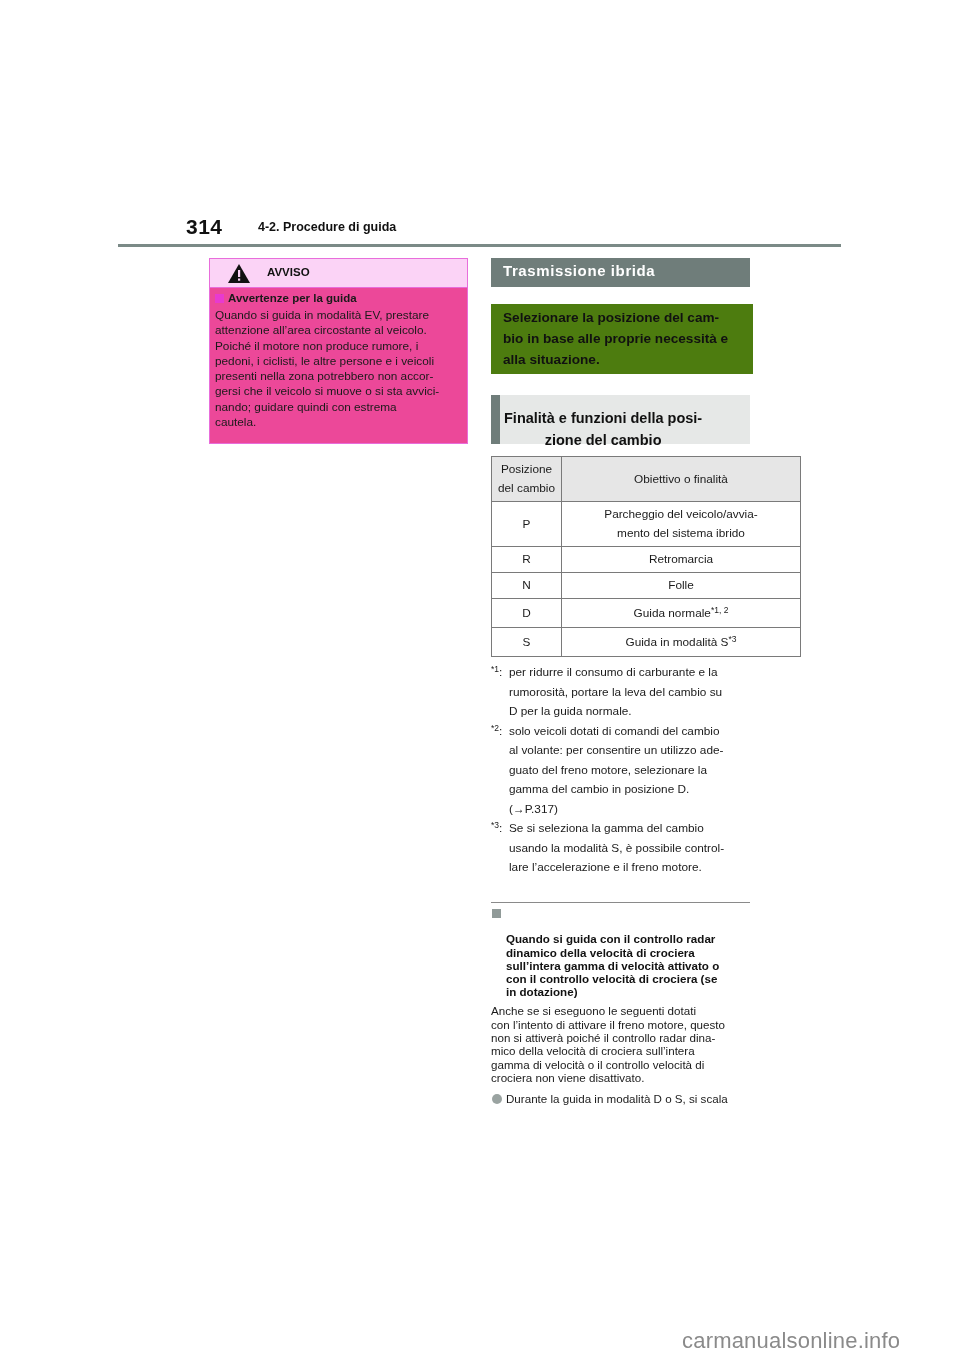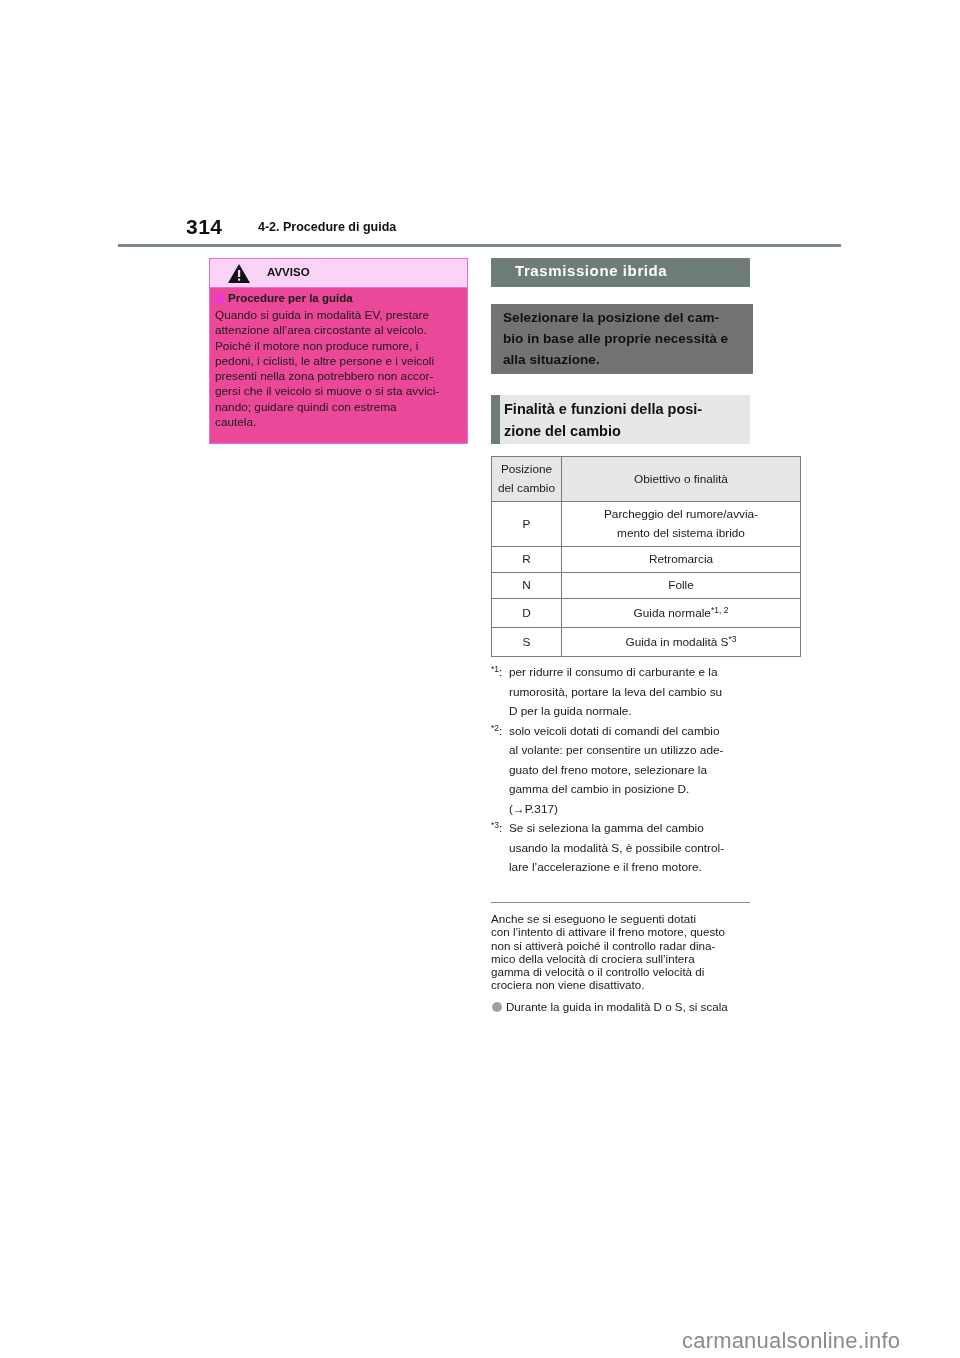--- a/index.html
+++ b/index.html
@@ -14,26 +14,26 @@
   .warning-head { height:28px; background:#fbd3f6; border-bottom:1px solid #e86ddb; position:relative; }
   .warning-icon { position:absolute; left:18px; top:5px; width:22px; height:19px; }
   .warning-title { position:absolute; left:57px; top:7px; font-size:11.5px; font-weight:bold; color:#111; }
   .warning-body { padding:4px 6px 0 5px; }
   .warning-sub { font-size:11.5px; font-weight:bold; display:flex; align-items:center; margin-bottom:4px; }
   .sq-pink { width:9px; height:9px; background:#e83ad0; display:inline-block; margin-right:4px; }
   .warning-text { font-size:11.8px; line-height:15.3px; color:#1a1a1a; white-space:pre-line; }
 
   
   .title-bar { position:absolute; left:491px; top:258px; width:259px; height:29px; background:#6f7d7a; }
-  .title-bar-text { position:absolute; left:24px; top:4px; font-size:15px; font-weight:bold; color:#fff; letter-spacing:0.6px; }
-  .intro-box { position:absolute; left:491px; top:304px; width:262px; height:70px; background:#737373; }
+  .title-bar-text { position:absolute; left:12px; top:4px; font-size:15px; font-weight:bold; color:#fff; letter-spacing:0.6px; }
+  .intro-box { position:absolute; left:491px; top:304px; width:262px; height:70px; background:#4d7c0f; }
   .intro-text { position:absolute; left:12px; top:3px; font-size:13.6px; font-weight:bold; line-height:21px; color:#111; white-space:pre-line; }
   .subtitle-box { position:absolute; left:491px; top:395px; width:259px; height:49px; background:#e6e8e7; }
   .subtitle-bar { position:absolute; left:0; top:0; width:9px; height:100%; background:#6f7d7a; }
-  .subtitle-text { position:absolute; left:13px; top:3px; font-size:14.5px; font-weight:bold; line-height:22px; color:#111; white-space:pre-line; }
+  .subtitle-text { position:absolute; left:13px; top:12px; font-size:14.5px; font-weight:bold; line-height:22px; color:#111; white-space:pre-line;text-align:center; }
 
   table.gear { position:absolute; left:491px; top:456px; width:310px; border-collapse:collapse; font-size:11.8px; color:#1a1a1a; }
   table.gear th, table.gear td { border:1px solid #7a7a7a; text-align:center; vertical-align:middle; font-weight:normal; }
   table.gear th { background:#e6e6e6; line-height:19px; padding:1px 2px; height:42px; }
   table.gear td { line-height:19px; padding:2px 2px; }
   table.gear td.pos { width:65px; }
   sup { font-size:8.5px; vertical-align:4px; line-height:0; }
 
   .notes { position:absolute; left:491px; top:663px; width:265px; font-size:11.8px; color:#1a1a1a; }
   .note { position:relative; padding-left:18px; line-height:19.5px; margin-bottom:0px; }
@@ -62,21 +62,21 @@
     <svg class="warning-icon" viewBox="0 0 22 19">
       <polygon points="11,0 22,19 0,19" fill="#111"></polygon>
       <rect x="10" y="6" width="2.2" height="7" fill="#fbd3f6"></rect>
       <rect x="10" y="14.5" width="2.2" height="2.2" fill="#fbd3f6"></rect>
     </svg>
     <span class="warning-title">AVVISO</span>
   </div>
   <div class="warning-body">
     <div class="warning-sub">
       <span class="sq-pink"></span>
-      <span>Procedure per la guida</span>
+      <span>Avvertenze per la guida</span>
     </div>
     <div class="warning-text">Quando si guida in modalità EV, prestare
 attenzione all’area circostante al veicolo.
 Poiché il motore non produce rumore, i
 pedoni, i ciclisti, le altre persone e i veicoli
 presenti nella zona potrebbero non accor-
 gersi che il veicolo si muove o si sta avvici-
 nando; guidare quindi con estrema
 cautela.</div>
   </div>
@@ -103,21 +103,21 @@
       <tr>
     <th>
       <span>Posizione</span><br>
       <span>del cambio</span>
     </th>
     <th>Obiettivo o finalità</th>
   </tr>
   <tr>
     <td class="pos" style="height:40px;">P</td>
     <td>
-      <span>Parcheggio del rumore/avvia-</span><br>
+      <span>Parcheggio del veicolo/avvia-</span><br>
       <span>mento del sistema ibrido</span>
     </td>
   </tr>
   <tr>
     <td class="pos" style="height:21px;">R</td>
     <td>Retromarcia</td>
   </tr>
   <tr>
     <td class="pos" style="height:21px;">N</td>
     <td>Folle</td>
@@ -156,20 +156,28 @@
     <span class="note-mark"><sup>*3</sup>:</span>
     <div class="note-text">Se si seleziona la gamma del cambio
 usando la modalità S, è possibile control-
 lare l’accelerazione e il freno motore.</div>
   </div>
 </div>
 
 <div class="divider"></div>
 
 <div class="topic">
+  <div class="topic-head">
+    <span class="sq-grey"></span>
+    <span>Quando si guida con il controllo radar
+dinamico della velocità di crociera
+sull’intera gamma di velocità attivato o
+con il controllo velocità di crociera (se
+in dotazione)</span>
+  </div>
   <div class="topic-body">Anche se si eseguono le seguenti dotati
 con l’intento di attivare il freno motore, questo
 non si attiverà poiché il controllo radar dina-
 mico della velocità di crociera sull’intera
 gamma di velocità o il controllo velocità di
 crociera non viene disattivato.</div>
   <div class="bullet">
     <span class="dot-grey"></span>
     <span>Durante la guida in modalità D o S, si scala</span>
   </div>

